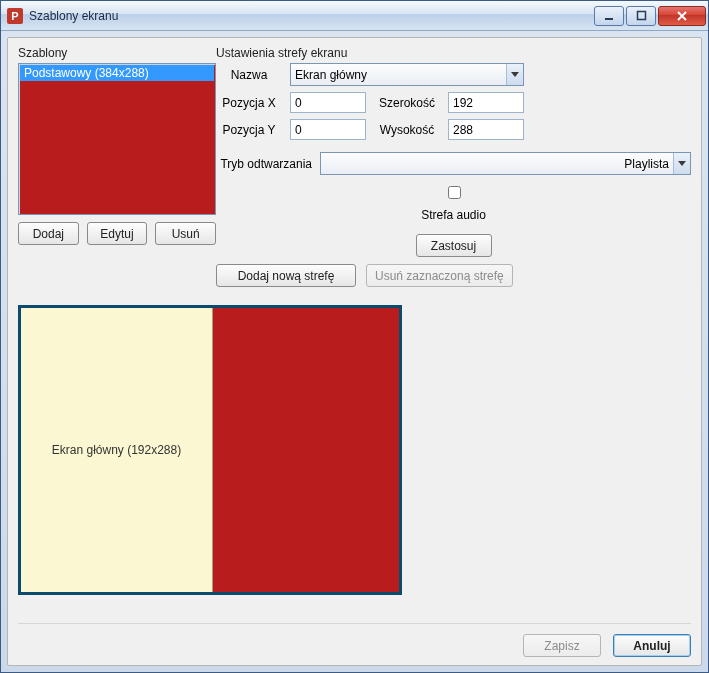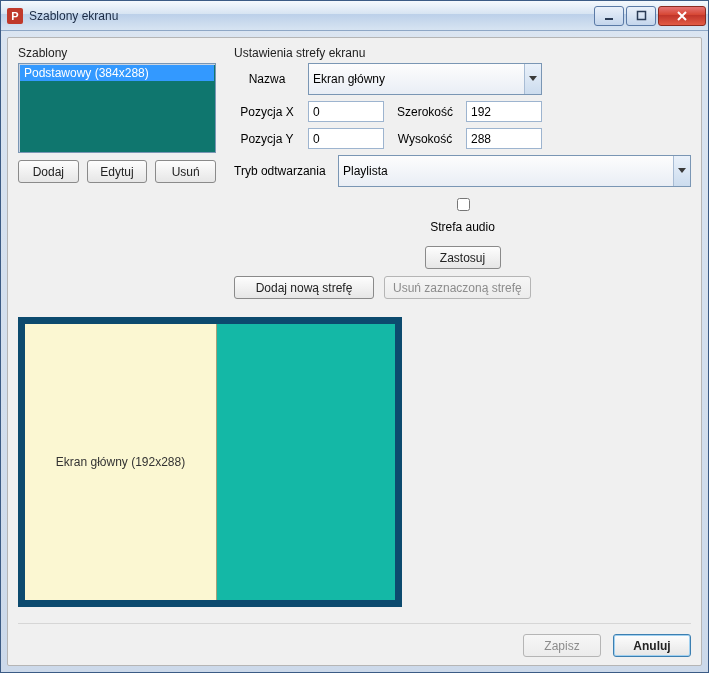--- a/index.html
+++ b/index.html
@@ -69,37 +69,36 @@
     margin: 6px;
     border: 1px solid #b5b5b5;
     border-radius: 2px;
     padding: 8px 10px;
     display: flex;
     flex-direction: column;
   }
 
   .toprow {
     display: flex;
-    gap: 18px;
     align-items: flex-start;
   }
 
   .col-left { width: 198px; }
   .col-right { flex:1; }
 
   .group-label {
     font-size: 12px;
     margin-bottom: 3px;
     color: #222;
   }
 
   .listbox {
     width: 198px;
-    height: 90px;
-    background: #0f766e;
+    height: 152px;
+    background: #b91c1c;
     border: 1px solid #7a96b4;
     box-shadow: inset 1px 1px 0 #c8d4e2;
     padding: 1px;
   }
   .listbox .item {
     padding: 1px 4px;
     font-size: 12px;
   }
   .listbox .item.selected {
     background: #3399ff;
@@ -147,21 +146,21 @@
     height: 21px;
     border: 1px solid #9db4cf;
     padding: 0 4px;
     font: inherit;
     background: #fff;
   }
   .long-input { grid-column: 2 / span 3; }
 
   .combo {
     position: relative;
-    height: 32px;
+    height: 23px;
     border: 1px solid #7a96b4;
     background: linear-gradient(#fdfdfd,#e9eef5);
     display: flex;
     align-items: center;
   }
   .combo .ctext {
     flex:1;
     padding: 0 4px;
     font-size: 12px;
     overflow: hidden;
@@ -171,21 +170,22 @@
     height: 100%;
     border-left: 1px solid #a8bcd4;
     background: linear-gradient(#eaf1fa,#ccdcee);
     display:flex;align-items:center;justify-content:center;
   }
 
   .row-playmode {
     display: flex;
     align-items: center;
     gap: 8px;
-    margin-top: 6px;
+    margin-top: 12px;
+    text-align: right;
   }
   .row-playmode label.lbl { width: 96px; }
   .row-playmode .combo { flex: 1; }
 
   .row-audio {
     display: flex;
     align-items: center;
     margin-top: 8px;
     gap: 6px;
     flex-direction: column;
@@ -201,22 +201,22 @@
     display: flex;
     gap: 10px;
     margin-top: 7px;
   }
   .zone-btns button { min-width: 140px; }
 
   .preview {
     margin-top: 18px;
     width: 384px;
     height: 290px;
-    border: 7px solid #0c4a6e;
-    background: #14b8a6;
+    border: 3px solid #0c4a6e;
+    background: #b91c1c;
     position: relative;
   }
   .preview .zone {
     position:absolute;
     left:0; top:0;
     width: 192px;
     height: 100%;
     background: #fbf7d2;
     border-right: 1px solid #a5a17a;
     display:flex;

